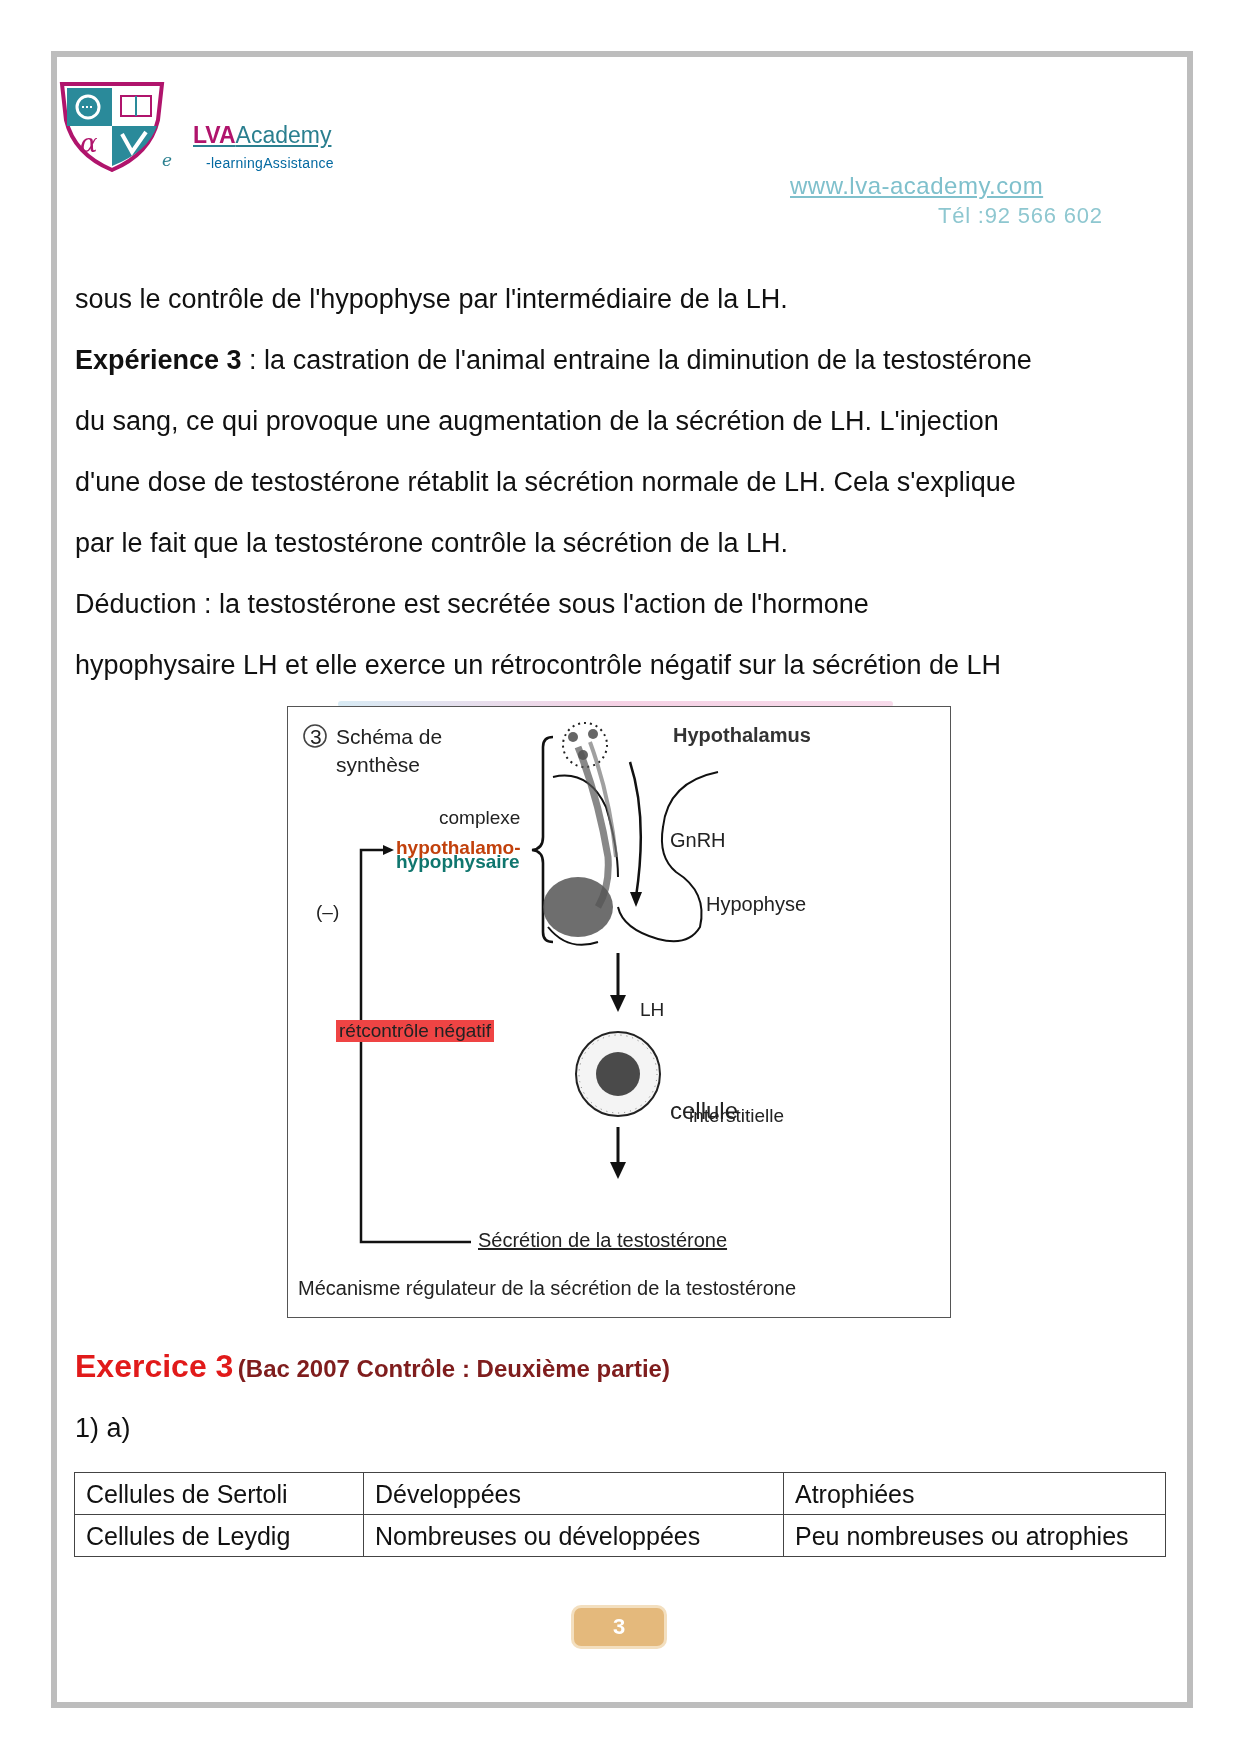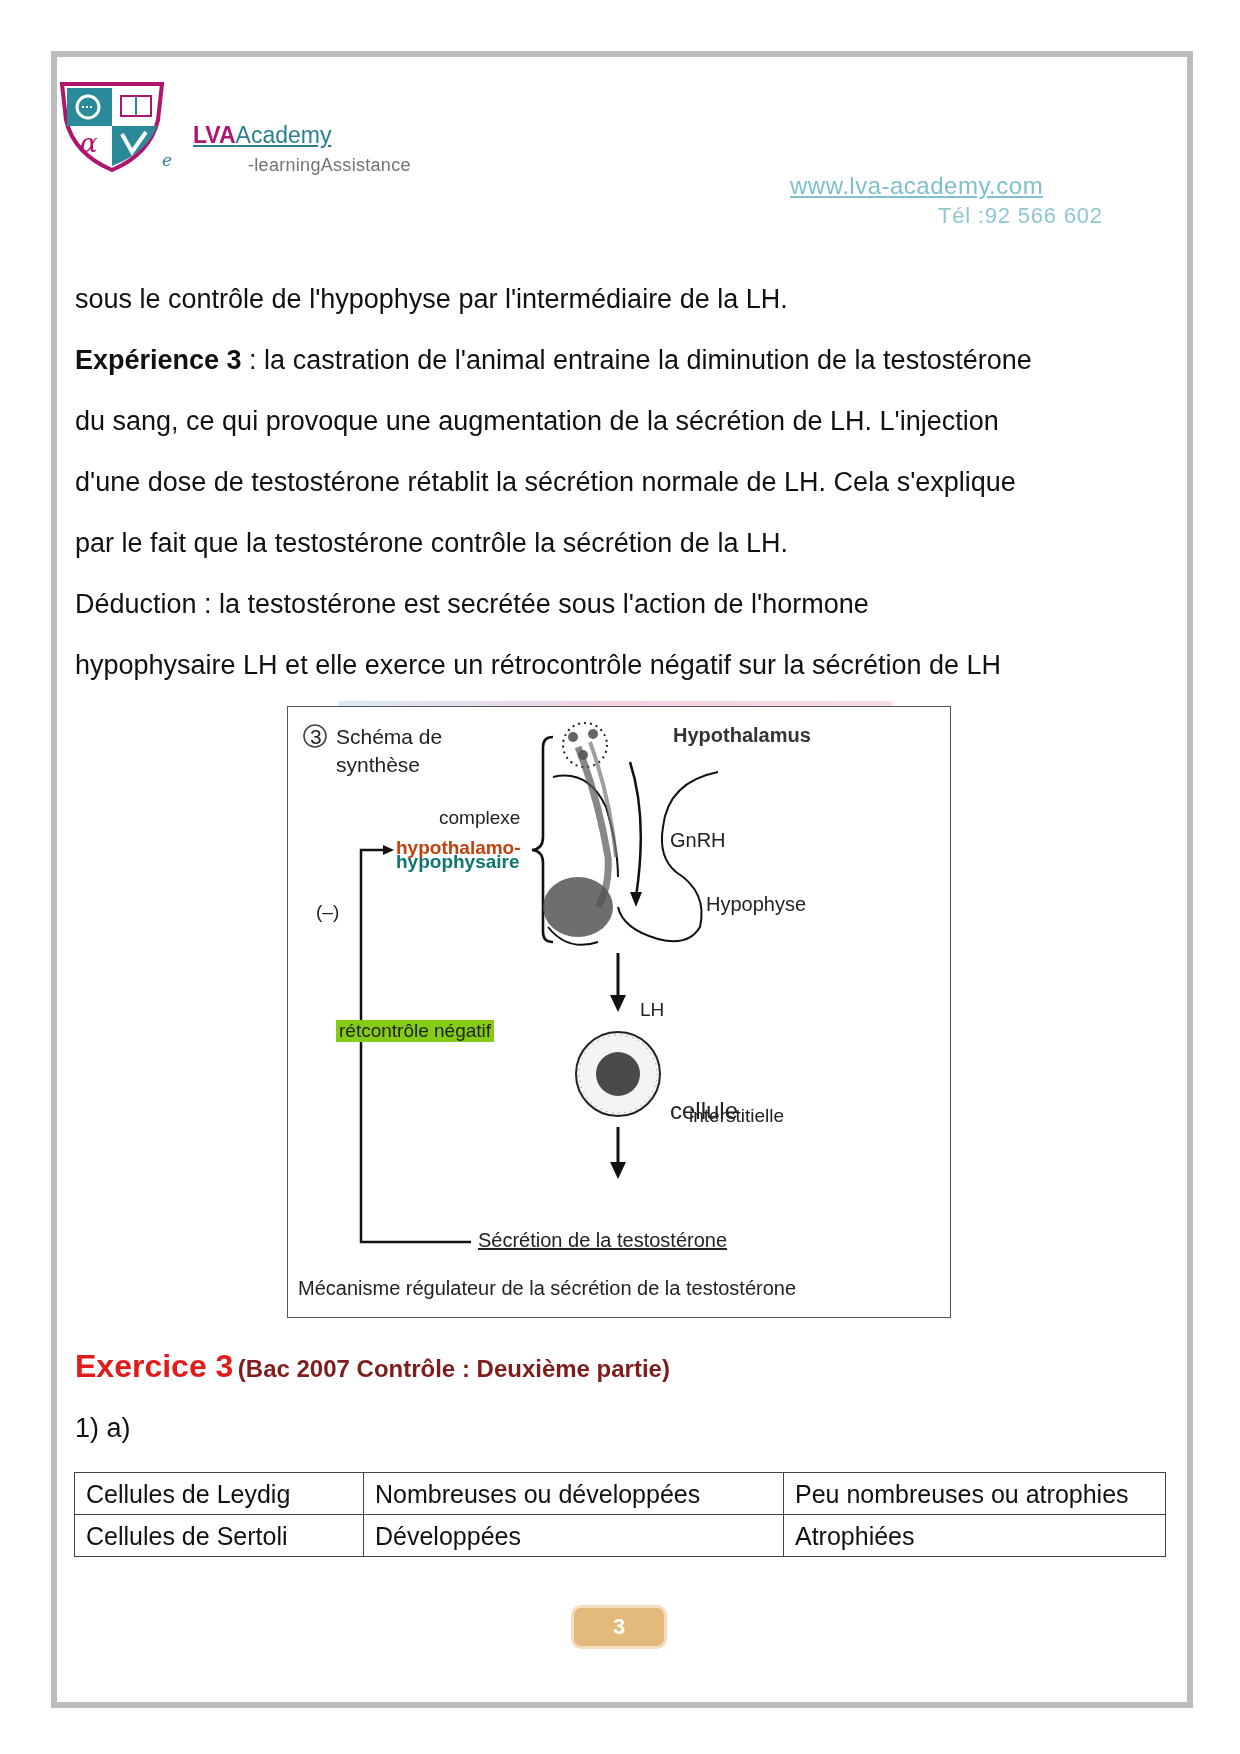--- a/index.html
+++ b/index.html
@@ -3,21 +3,21 @@
 <meta charset="utf-8">
 <style>
   html, body { margin:0; padding:0; background:#ffffff; }
   body { width:1240px; height:1754px; position:relative; overflow:hidden; font-family:"Liberation Sans", "DejaVu Sans", sans-serif; color:#111; }
   .frame { position:absolute; left:51px; top:51px; width:1130px; height:1645px; border:6px solid #bdbdbd; box-sizing:content-box; }
   .logo { position:absolute; left:58px; top:80px; width:108px; height:92px; }
   .brand { position:absolute; left:193px; top:122px; font-size:23px; color:#2a7f8f; }
   .brand .lva { color:#b0146c; font-weight:bold; text-decoration:underline; text-decoration-color:#2a7f8f; }
   .brand .acad { text-decoration:underline; }
   .tagline-e { position:absolute; left:162px; top:150px; font-family:"DejaVu Serif", serif; font-style:italic; font-size:17px; color:#2a7f8f; }
-  .tagline { position:absolute; left:206px; top:155px; font-size:18px; color:#737373; letter-spacing:0.3px;margin-left:42px; }
+  .tagline { position:absolute; left:206px; top:155px; font-size:14px; color:#0369a1; letter-spacing:0.3px; }
   .site { position:absolute; left:790px; top:172px; font-size:24px; color:#7fc0cc; text-decoration:underline; letter-spacing:0.5px; }
   .tel { position:absolute; left:938px; top:203px; font-size:22px; color:#8ec7d0; letter-spacing:0.8px; }
   .line { position:absolute; left:75px; font-size:27px; white-space:nowrap; color:#111; }
   .line b { font-weight:bold; }
   .figure { position:absolute; left:287px; top:706px; width:662px; height:610px; border:1px solid #555; background:#fff; }
   .figure-topbar { position:absolute; left:338px; top:701px; width:555px; height:6px; background:linear-gradient(90deg,#cfe6f2,#f3c6de,#f6d2e6); border-radius:3px; opacity:0.8; }
   .fig-text { position:absolute; font-size:21px; color:#222; white-space:nowrap; font-family:"Liberation Sans", sans-serif; }
   .fig-text.bold { font-weight:bold; }
   .ex-title { position:absolute; left:75px; top:1348px; color:#e11a1a; font-weight:bold; white-space:nowrap; }
   .ex-title .big { font-size:32px; }
@@ -104,21 +104,21 @@
   <div class="fig-text" style="left:22px;top:18px;">3</div>
   <div class="fig-text" style="left:48px;top:18px;">Schéma de</div>
   <div class="fig-text" style="left:48px;top:46px;">synthèse</div>
   <div class="fig-text" style="left:108px;top:100px;font-size:19px;margin-left:43px;">complexe</div>
   <div class="fig-text bold" style="left:108px;top:130px;font-size:19px;color:#c2410c;">hypothalamo-</div>
   <div class="fig-text bold" style="left:108px;top:144px;font-size:19px;color:#0f766e;">hypophysaire</div>
   <div class="fig-text bold" style="left:385px;top:17px;font-size:20px;color:#333;">Hypothalamus</div>
   <div class="fig-text" style="left:382px;top:122px;font-size:20px;">GnRH</div>
   <div class="fig-text" style="left:418px;top:186px;font-size:20px;">Hypophyse</div>
   <div class="fig-text" style="left:28px;top:194px;font-size:19px;">(–)</div>
-  <div class="fig-text" style="left:48px;top:313px;font-size:19px;background:#84cc16;padding:0 3px;">rétcontrôle négatif</div>
+  <div class="fig-text" style="left:48px;top:313px;font-size:19px;background:#ef4444;padding:0 3px;">rétcontrôle négatif</div>
   <div class="fig-text" style="left:352px;top:292px;font-size:19px;">LH</div>
   <div class="fig-text" style="left:382px;top:390px;font-size:24px;text-align:center;">cellule</div>
   <div class="fig-text" style="left:382px;top:398px;font-size:19px;margin-left:19px;">interstitielle</div>
   <div class="fig-text" style="left:190px;top:522px;font-size:20px;text-decoration:underline;">Sécrétion de la testostérone</div>
   <div class="fig-text" style="left:10px;top:570px;font-size:20px;">Mécanisme régulateur de la sécrétion de la testostérone</div>
 </div>
 
 <div class="ex-title">
   <span class="big">Exercice 3</span>
   <span class="small">(Bac 2007 Contrôle : Deuxième partie)</span>
@@ -126,27 +126,27 @@
 <div class="q1">1) a)</div>
 
 <table class="res">
   <colgroup>
       <col style="width:289px">
       <col style="width:420px">
       <col>
     </colgroup>
   <tbody>
   <tr>
+    <td>Cellules de Sertoli</td>
+    <td>Développées</td>
+    <td>Atrophiées</td>
+  </tr>
+  <tr>
     <td>Cellules de Leydig</td>
     <td>Nombreuses ou développées</td>
     <td>Peu nombreuses ou atrophies</td>
-  </tr>
-  <tr>
-    <td>Cellules de Sertoli</td>
-    <td>Développées</td>
-    <td>Atrophiées</td>
   </tr>
 </tbody>
   </table>
 
 <div class="pagebadge">
     <span>3</span>
   </div>
 
 </body></html>

